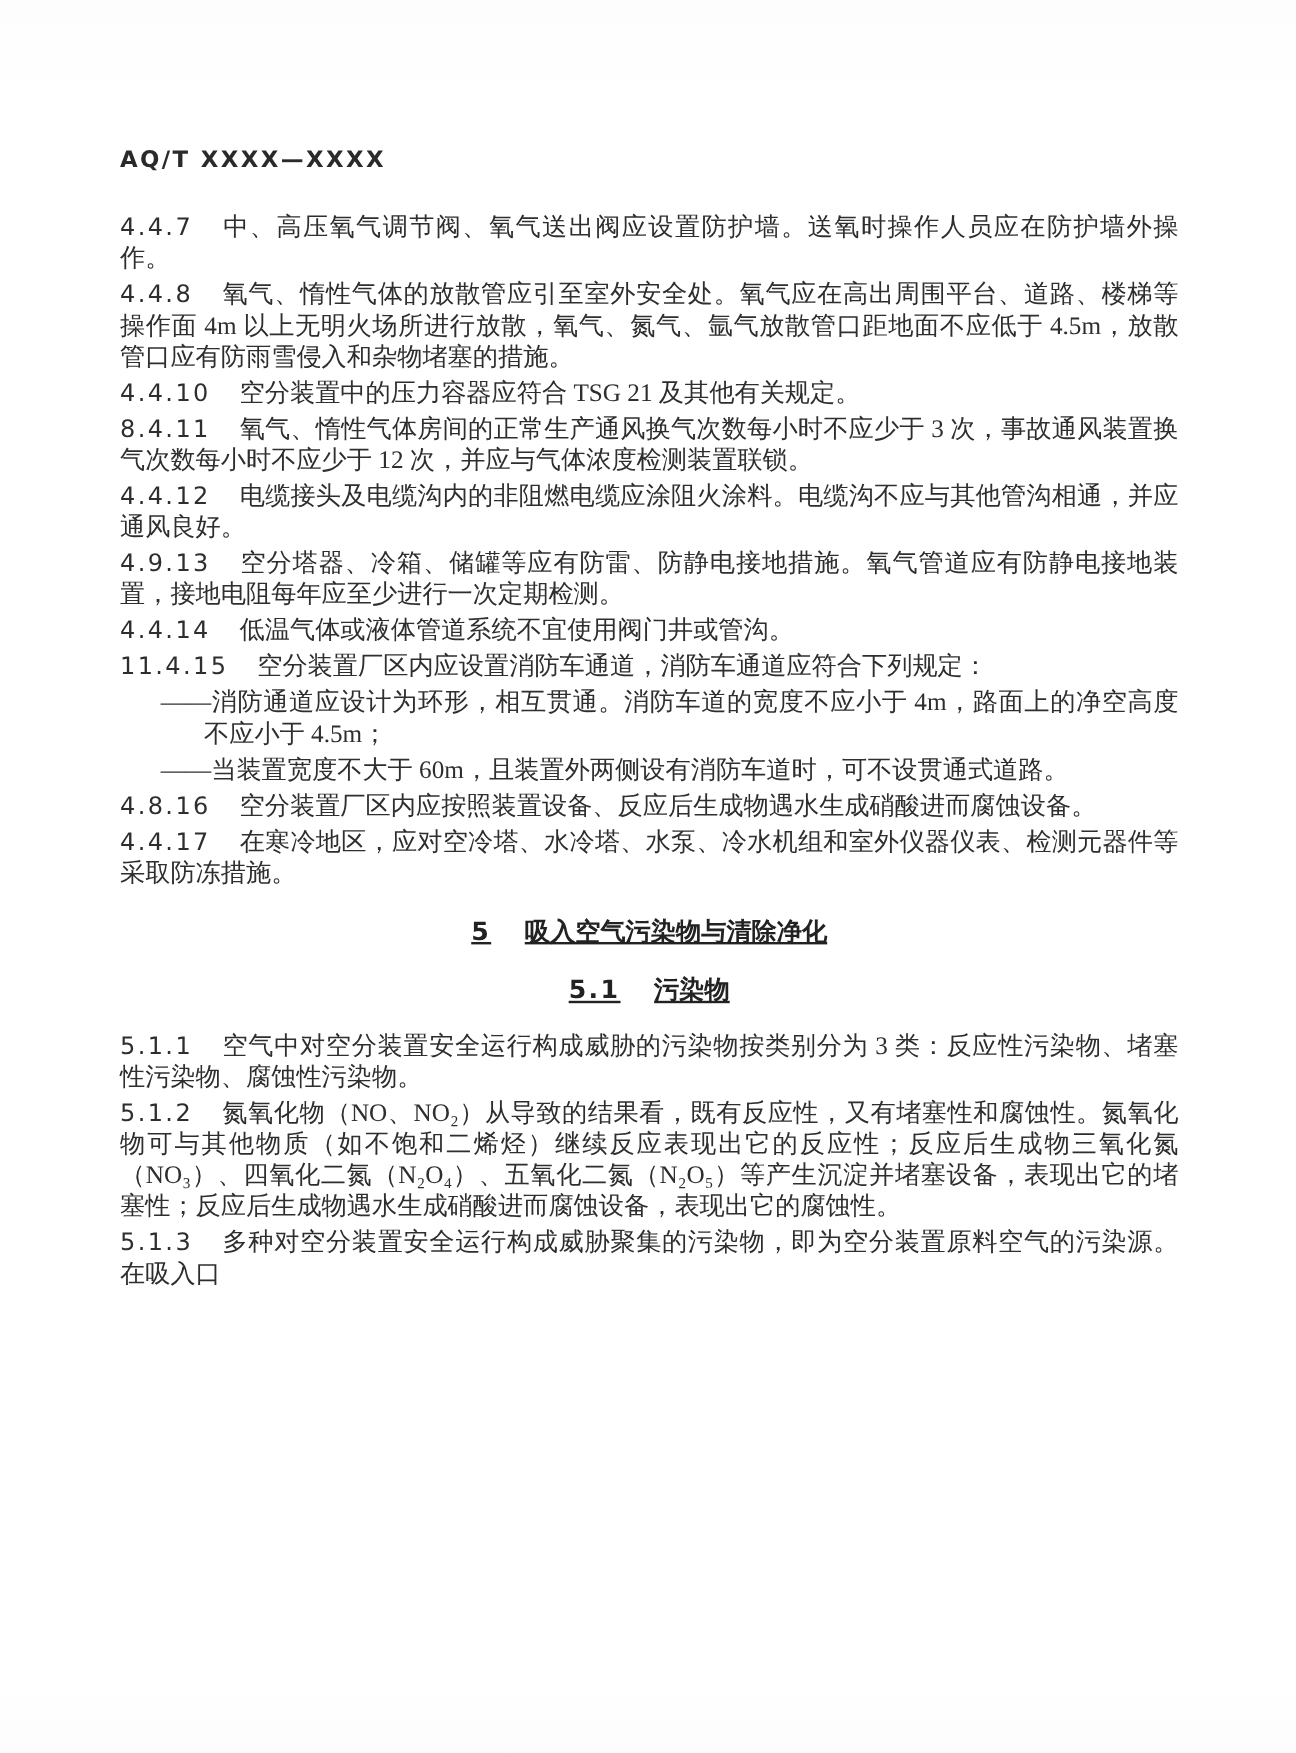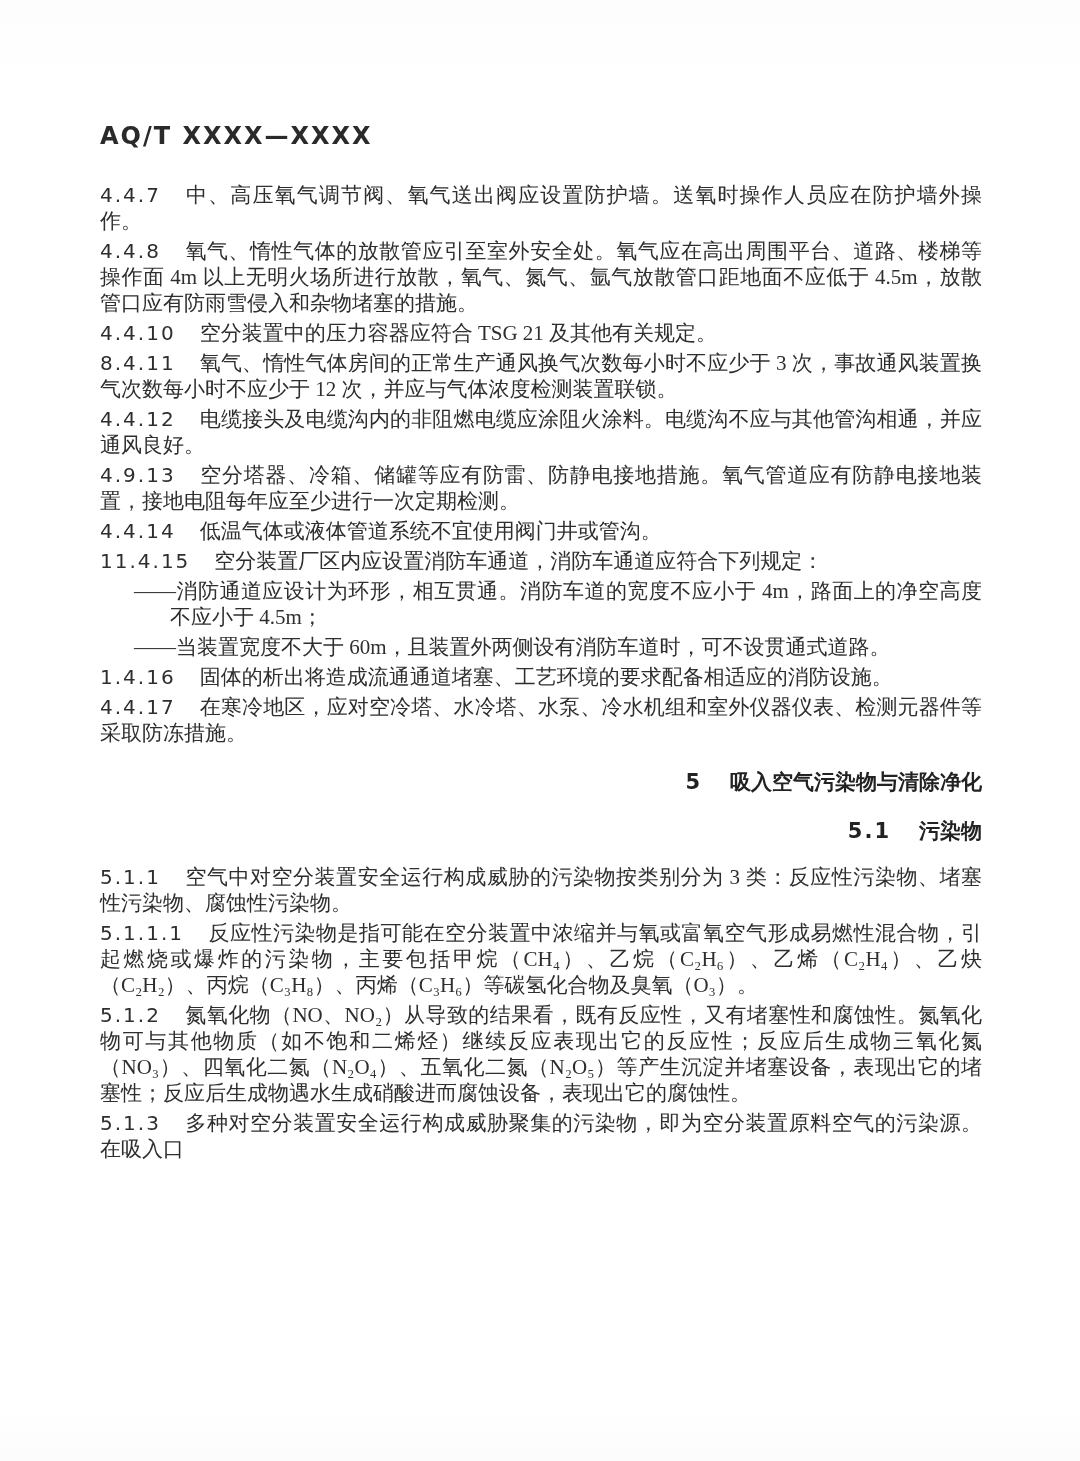--- a/index.html
+++ b/index.html
@@ -18,21 +18,21 @@
   .page {
     box-sizing: border-box;
     width: 1080px;
     height: 1461px;
     padding: 122px 98px 0 100px;
     background: linear-gradient(180deg, #fdfdfd 0%, #ffffff 6%, #ffffff 96%, #fcfcfc 100%);
   }
   .doc-header {
     font-family: "DejaVu Sans", "Liberation Sans", sans-serif;
     font-weight: bold;
-    font-size: 24px;
+    font-size: 19px;
     letter-spacing: 2px;
     color: #2a2a2a;
     margin: 0 0 32px 0;
   }
   .body-text p {
     font-size: 21px;
     line-height: 26px;
     margin: 0 0 4px 0;
     text-align: justify;
     color: #2e2e2e;
@@ -47,21 +47,22 @@
   p.dash {
     padding-left: 70px;
     text-indent: -36px;
   }
   .h1, .h2 {
     font-family: "DejaVu Sans", "Liberation Sans", sans-serif;
     font-weight: bold;
     font-size: 21px;
     line-height: 29px;
     color: #222;
-    text-align: right;
+    text-align: center;
+    text-decoration: underline;
   }
   .h1 { margin: 22px 0 20px 0; }
   .h2 { margin: 4px 0 18px 0; }
   .h1 .num, .h2 .num {
     margin-right: 28px;
     letter-spacing: 2px;
   }
 </style>
 </head>
 <body>
@@ -86,31 +87,30 @@
     <p class="clause"><span class="num">4.9.13</span><span>空分塔器、冷箱、储罐等应有防雷、防静电接地措施。氧气管道应有防静电接地装置，接地电阻每年应至少进行一次定期检测。</span></p>
 
     <p class="clause"><span class="num">4.4.14</span><span>低温气体或液体管道系统不宜使用阀门井或管沟。</span></p>
 
     <p class="clause"><span class="num">11.4.15</span><span>空分装置厂区内应设置消防车通道，消防车通道应符合下列规定：</span></p>
 
     <p class="dash">——消防通道应设计为环形，相互贯通。消防车道的宽度不应小于 4m，路面上的净空高度不应小于 4.5m；</p>
 
     <p class="dash">——当装置宽度不大于 60m，且装置外两侧设有消防车道时，可不设贯通式道路。</p>
 
-    <p class="clause"><span class="num">1.4.16</span><span>固体的析出将造成流通通道堵塞、工艺环境的要求配备相适应的消防设施。</span></p>
+    <p class="clause"><span class="num">4.8.16</span><span>空分装置厂区内应按照装置设备、反应后生成物遇水生成硝酸进而腐蚀设备。</span></p>
 
     <p class="clause"><span class="num">4.4.17</span><span>在寒冷地区，应对空冷塔、水冷塔、水泵、冷水机组和室外仪器仪表、检测元器件等采取防冻措施。</span></p>
 
     <div class="h1"><span class="num">5</span><span>吸入空气污染物与清除净化</span></div>
 
     <div class="h2"><span class="num">5.1</span><span>污染物</span></div>
 
     <p class="clause"><span class="num">5.1.1</span><span>空气中对空分装置安全运行构成威胁的污染物按类别分为 3 类：反应性污染物、堵塞性污染物、腐蚀性污染物。</span></p>
 
-    <p class="clause"><span class="num">5.1.1.1</span><span>反应性污染物是指可能在空分装置中浓缩并与氧或富氧空气形成易燃性混合物，引起燃烧或爆炸的污染物，主要包括甲烷（CH₄）、乙烷（C₂H₆）、乙烯（C₂H₄）、乙炔（C₂H₂）、丙烷（C₃H₈）、丙烯（C₃H₆）等碳氢化合物及臭氧（O₃）。</span></p>
 
 
 
     <p class="clause"><span class="num">5.1.2</span><span>氮氧化物（NO、NO₂）从导致的结果看，既有反应性，又有堵塞性和腐蚀性。氮氧化物可与其他物质（如不饱和二烯烃）继续反应表现出它的反应性；反应后生成物三氧化氮（NO₃）、四氧化二氮（N₂O₄）、五氧化二氮（N₂O₅）等产生沉淀并堵塞设备，表现出它的堵塞性；反应后生成物遇水生成硝酸进而腐蚀设备，表现出它的腐蚀性。</span></p>
 
     <p class="clause"><span class="num">5.1.3</span><span>多种对空分装置安全运行构成威胁聚集的污染物，即为空分装置原料空气的污染源。在吸入口</span></p>
 
   </div>
 
 </div>

